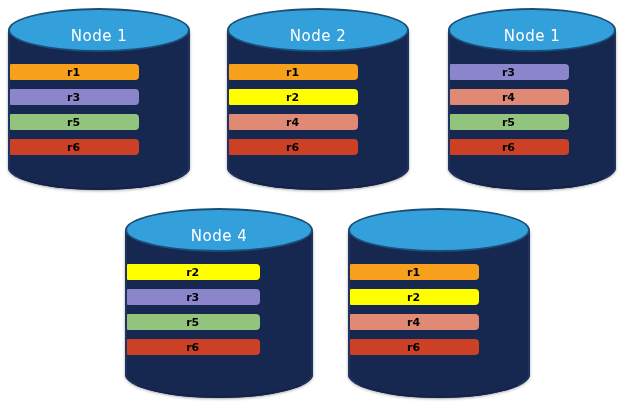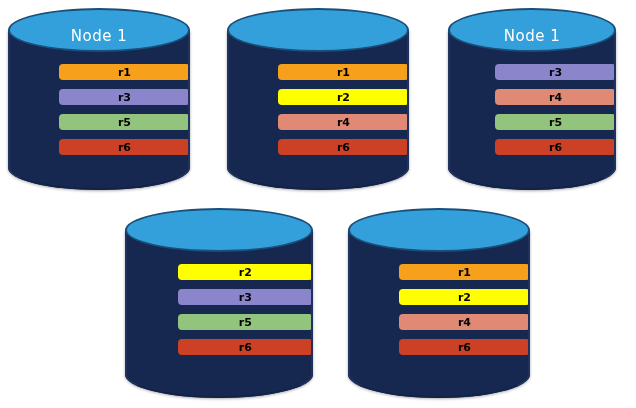--- a/index.html
+++ b/index.html
@@ -80,21 +80,21 @@
 
   
   .bars {
     position: absolute;
     left: 0;
     right: 0;
     top: 56px;
     display: flex;
     flex-direction: column;
     gap: 9px;
-    align-items: flex-end;
+    align-items: flex-start;
   }
   .bar {
     width: 72%;
     height: 16px;
     border-radius: 4px;
     display: flex;
     align-items: center;
     justify-content: center;
     color: #000000;
     font-size: 11px;
@@ -122,20 +122,21 @@
     <div class="node" style="left: 227px; top: 8px; width: 182px; height: 182px;">
       <div class="cyl-body"></div>
       <div class="bars">
         <div class="bar" style="background: rgb(246, 160, 28);">r1</div>
         <div class="bar" style="background: rgb(255, 255, 0);">r2</div>
         <div class="bar" style="background: rgb(224, 138, 118);">r4</div>
         <div class="bar" style="background: rgb(204, 65, 37);">r6</div>
       </div>
       <div class="cyl-body-edge"></div>
       <div class="cyl-top"></div>
+      <div class="node-label">Node  2</div>
     </div>
     <div class="node" style="left: 448px; top: 8px; width: 168px; height: 182px;">
       <div class="cyl-body"></div>
       <div class="bars">
         <div class="bar" style="background: rgb(139, 133, 203);">r3</div>
         <div class="bar" style="background: rgb(224, 138, 118);">r4</div>
         <div class="bar" style="background: rgb(146, 196, 125);">r5</div>
         <div class="bar" style="background: rgb(204, 65, 37);">r6</div>
       </div>
       <div class="cyl-body-edge"></div>
@@ -145,20 +146,21 @@
     <div class="node" style="left: 125px; top: 208px; width: 188px; height: 190px;">
       <div class="cyl-body"></div>
       <div class="bars">
         <div class="bar" style="background: rgb(255, 255, 0);">r2</div>
         <div class="bar" style="background: rgb(139, 133, 203);">r3</div>
         <div class="bar" style="background: rgb(146, 196, 125);">r5</div>
         <div class="bar" style="background: rgb(204, 65, 37);">r6</div>
       </div>
       <div class="cyl-body-edge"></div>
       <div class="cyl-top"></div>
+      <div class="node-label">Node  4</div>
     </div>
     <div class="node" style="left: 348px; top: 208px; width: 182px; height: 190px;">
       <div class="cyl-body"></div>
       <div class="bars">
         <div class="bar" style="background: rgb(246, 160, 28);">r1</div>
         <div class="bar" style="background: rgb(255, 255, 0);">r2</div>
         <div class="bar" style="background: rgb(224, 138, 118);">r4</div>
         <div class="bar" style="background: rgb(204, 65, 37);">r6</div>
       </div>
       <div class="cyl-body-edge"></div>

